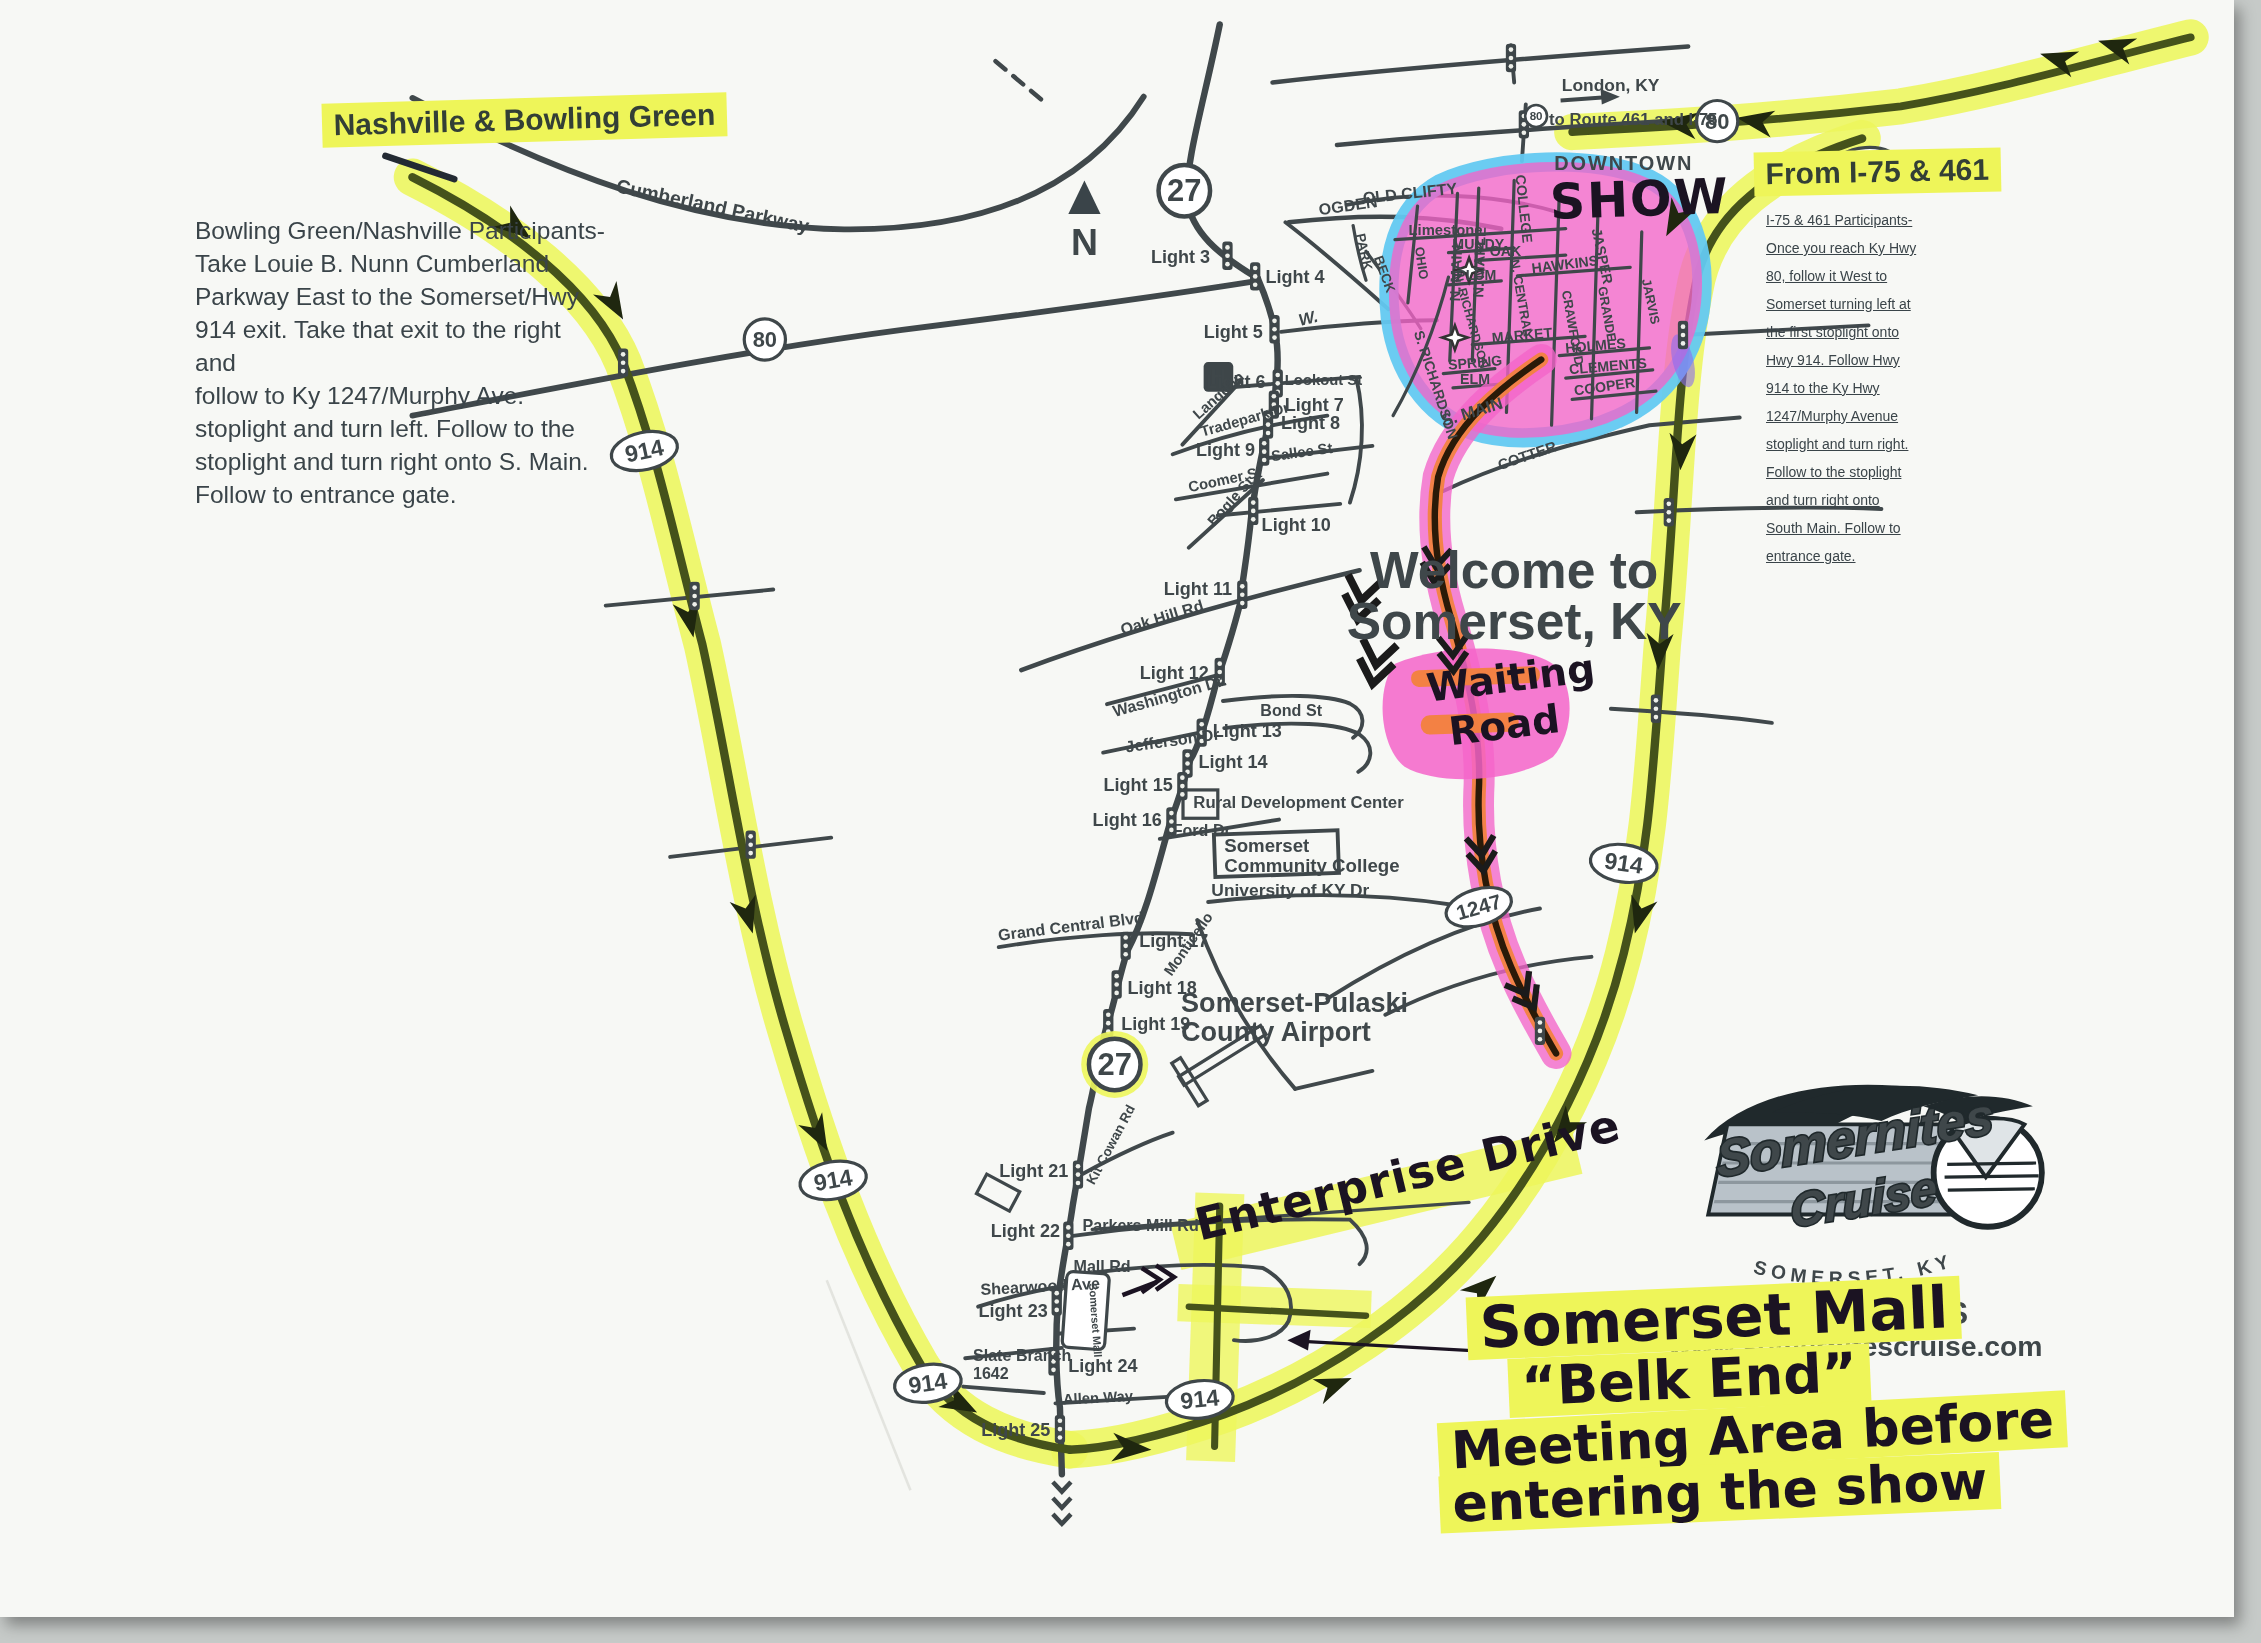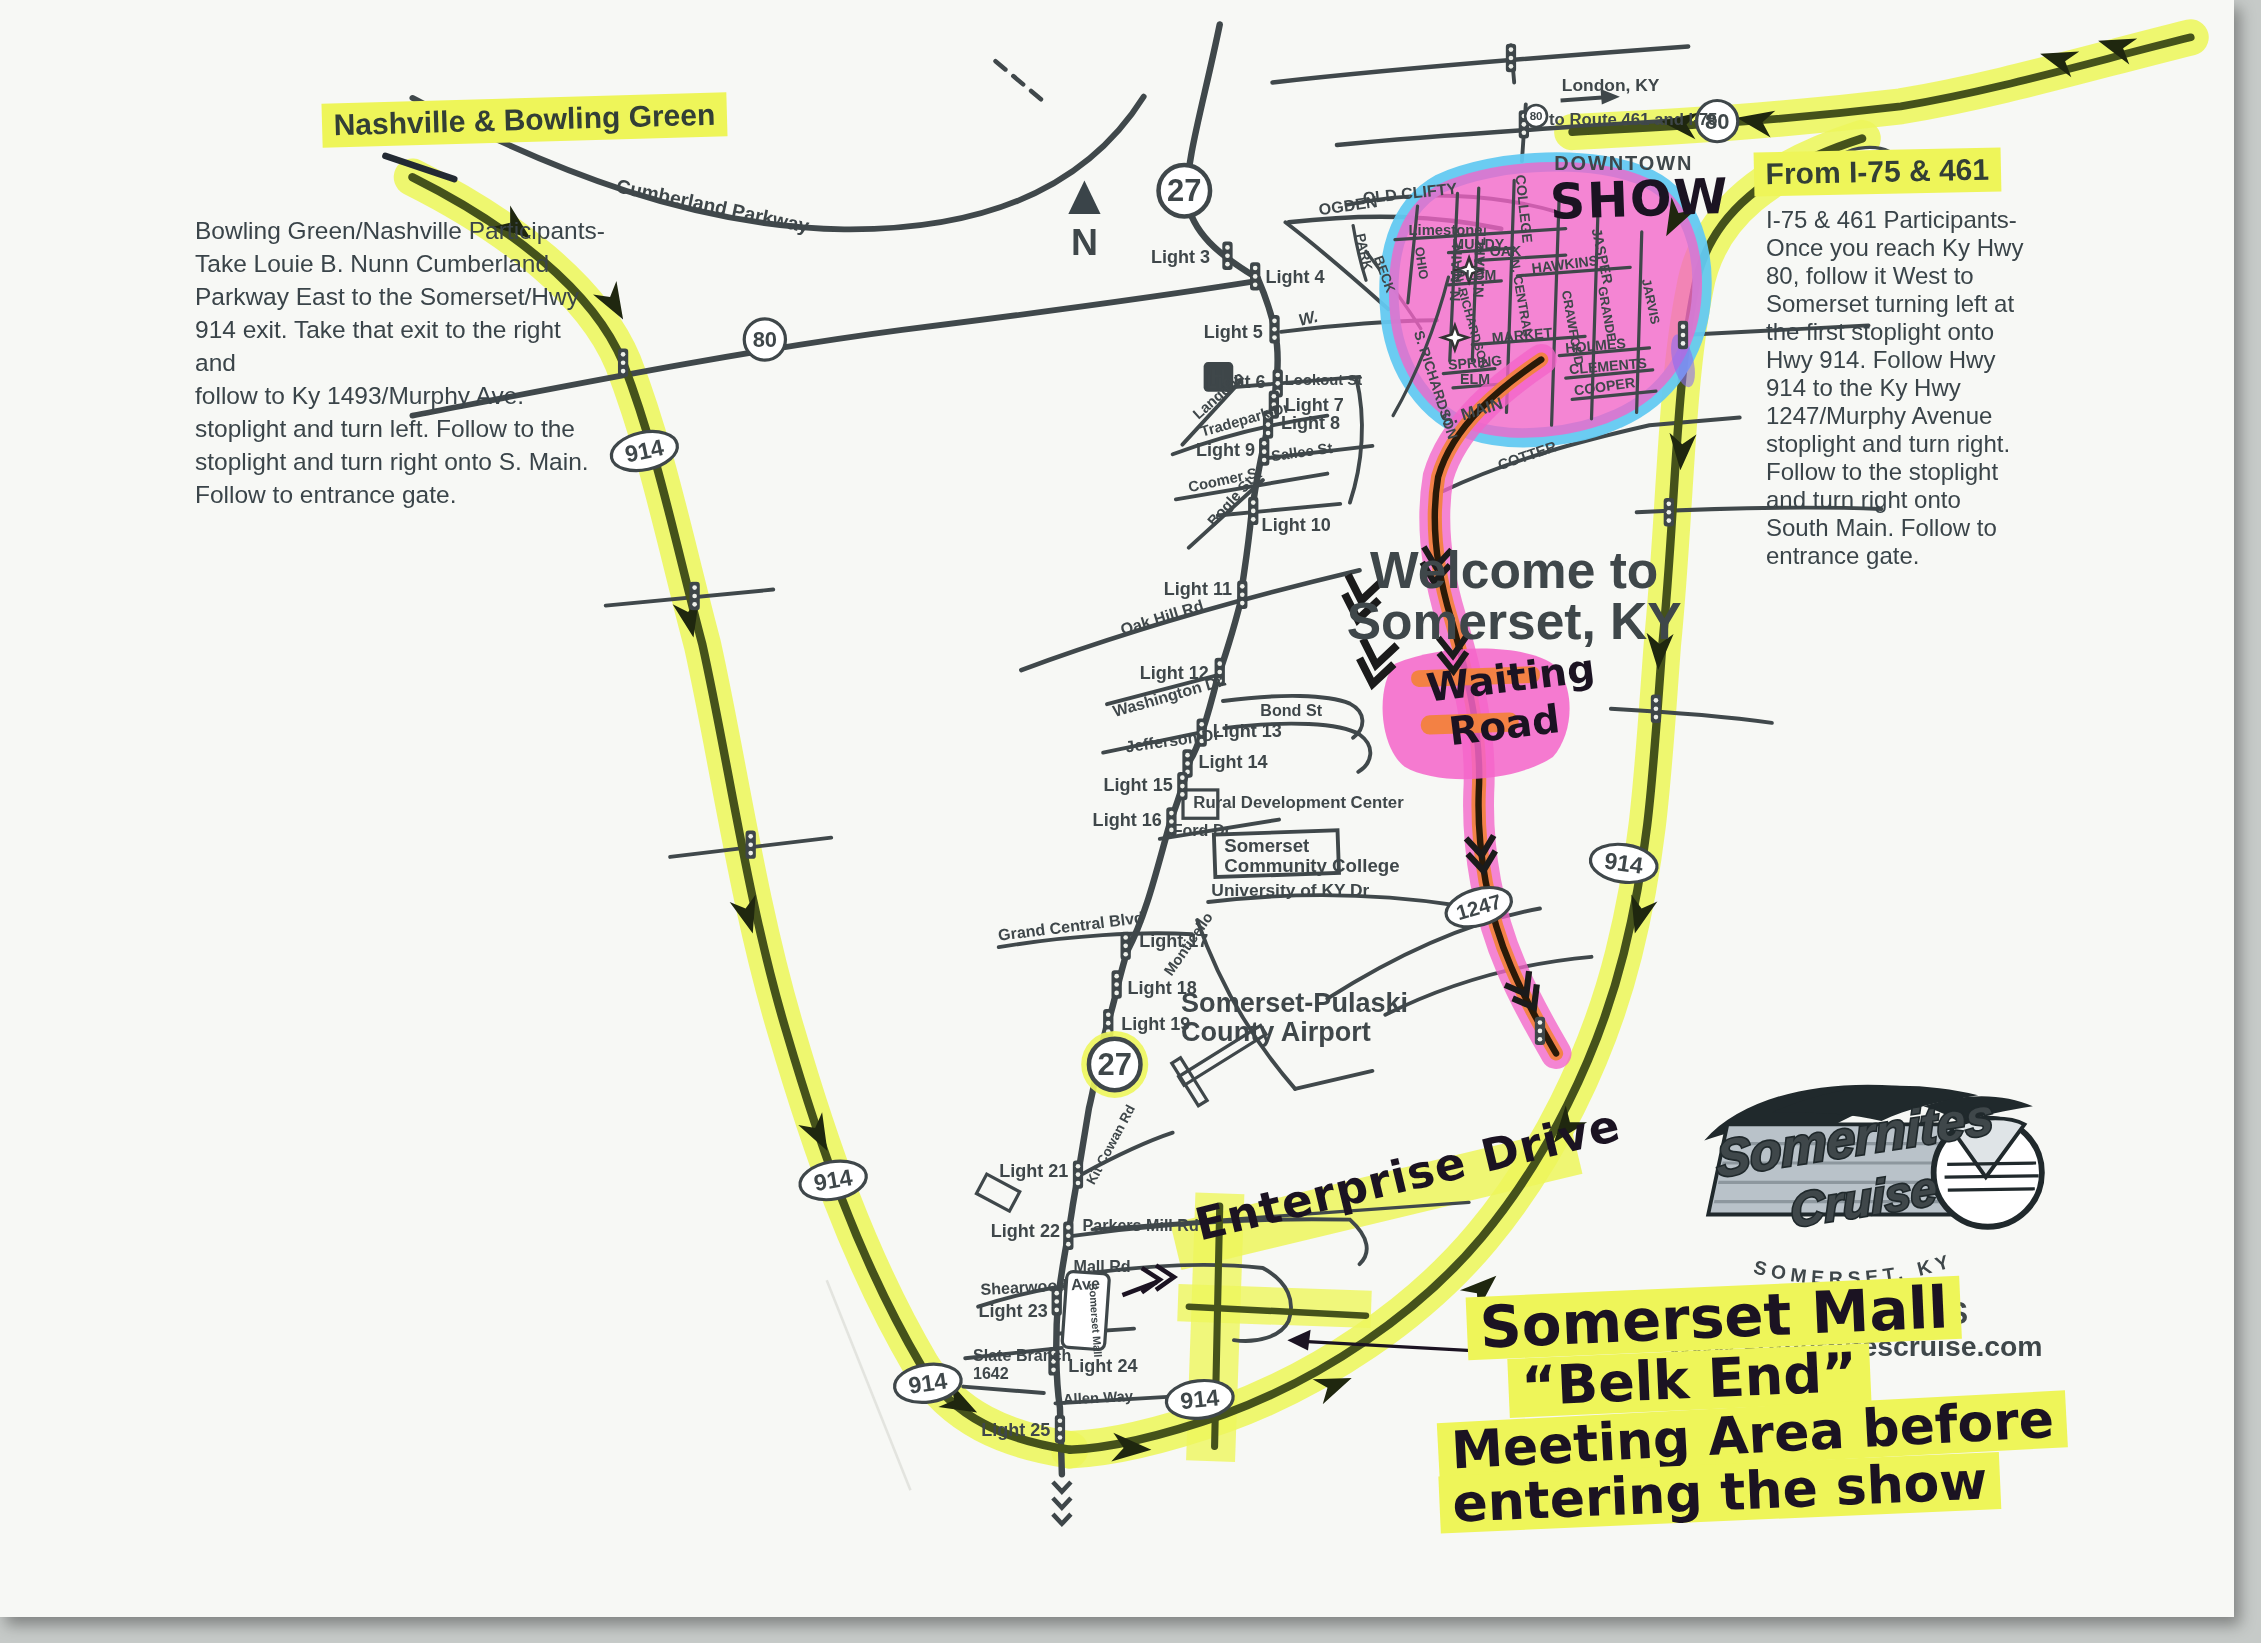--- a/index.html
+++ b/index.html
@@ -11,21 +11,21 @@
     position:absolute;left:0;top:0;width:2234px;height:1617px;
     background:#f7f8f5;box-shadow:6.4px 7.7px 14px rgba(0,0,0,.35);
   }
   svg{position:absolute;left:0;top:0;}
   svg text{font-family:"Liberation Sans",sans-serif;font-weight:bold;fill:#3f474a;}
   .para{
     position:absolute;color:#3a4449;white-space:pre-line;
     font-family:"Liberation Sans",sans-serif;
   }
   .para.left{left:195px;top:214px;width:412px;font-size:24.5px;line-height:33px;}
-  .para.right{left:1766px;top:206px;width:258px;font-size:24px;line-height:28px;}
+  .para.right{left:1766px;top:206px;width:258px;font-size:14px;line-height:28px;text-decoration:underline;}
   .head{position:absolute;font-weight:bold;color:#333f36;}
   .head span{background:#eef559;display:inline-block;padding:5.2px 11.6px;}
   .head.nash{left:322px;top:98px;font-size:30px;transform:rotate(-1.6deg);}
   .head.i75{left:1754px;top:150px;font-size:30px;transform:rotate(-1.2deg);}
   .hw{
     position:absolute;font-family:"DejaVu Sans",sans-serif;font-weight:bold;
     color:#1b1322;transform-origin:0 0;
   }
   .hw.show{left:1549px;top:174px;font-size:49px;transform:rotate(-2deg);letter-spacing:1.9px;}
   .hw.wait{left:1424px;top:666px;font-size:39px;transform:rotate(-7deg);line-height:46px;}
@@ -444,21 +444,21 @@
   </g>
 </svg>
 
 <div class="head nash"><span>Nashville &amp; Bowling Green</span></div>
 <div class="head i75"><span>From I-75 &amp; 461</span></div>
 
 <div class="para left">Bowling Green/Nashville Participants-
 Take Louie B. Nunn Cumberland
 Parkway East to the Somerset/Hwy
 914 exit.  Take that exit to the right and
-follow to Ky 1493/Murphy Ave.
+follow to Ky 1247/Murphy Ave.
 stoplight and turn left.  Follow to the
 stoplight and turn right onto S. Main.
 Follow to entrance gate.</div>
 <div class="para right">I-75 &amp; 461 Participants-
 Once you reach Ky Hwy
 80, follow it West to
 Somerset turning left at
 the first stoplight onto
 Hwy 914.  Follow Hwy
 914 to the Ky Hwy

